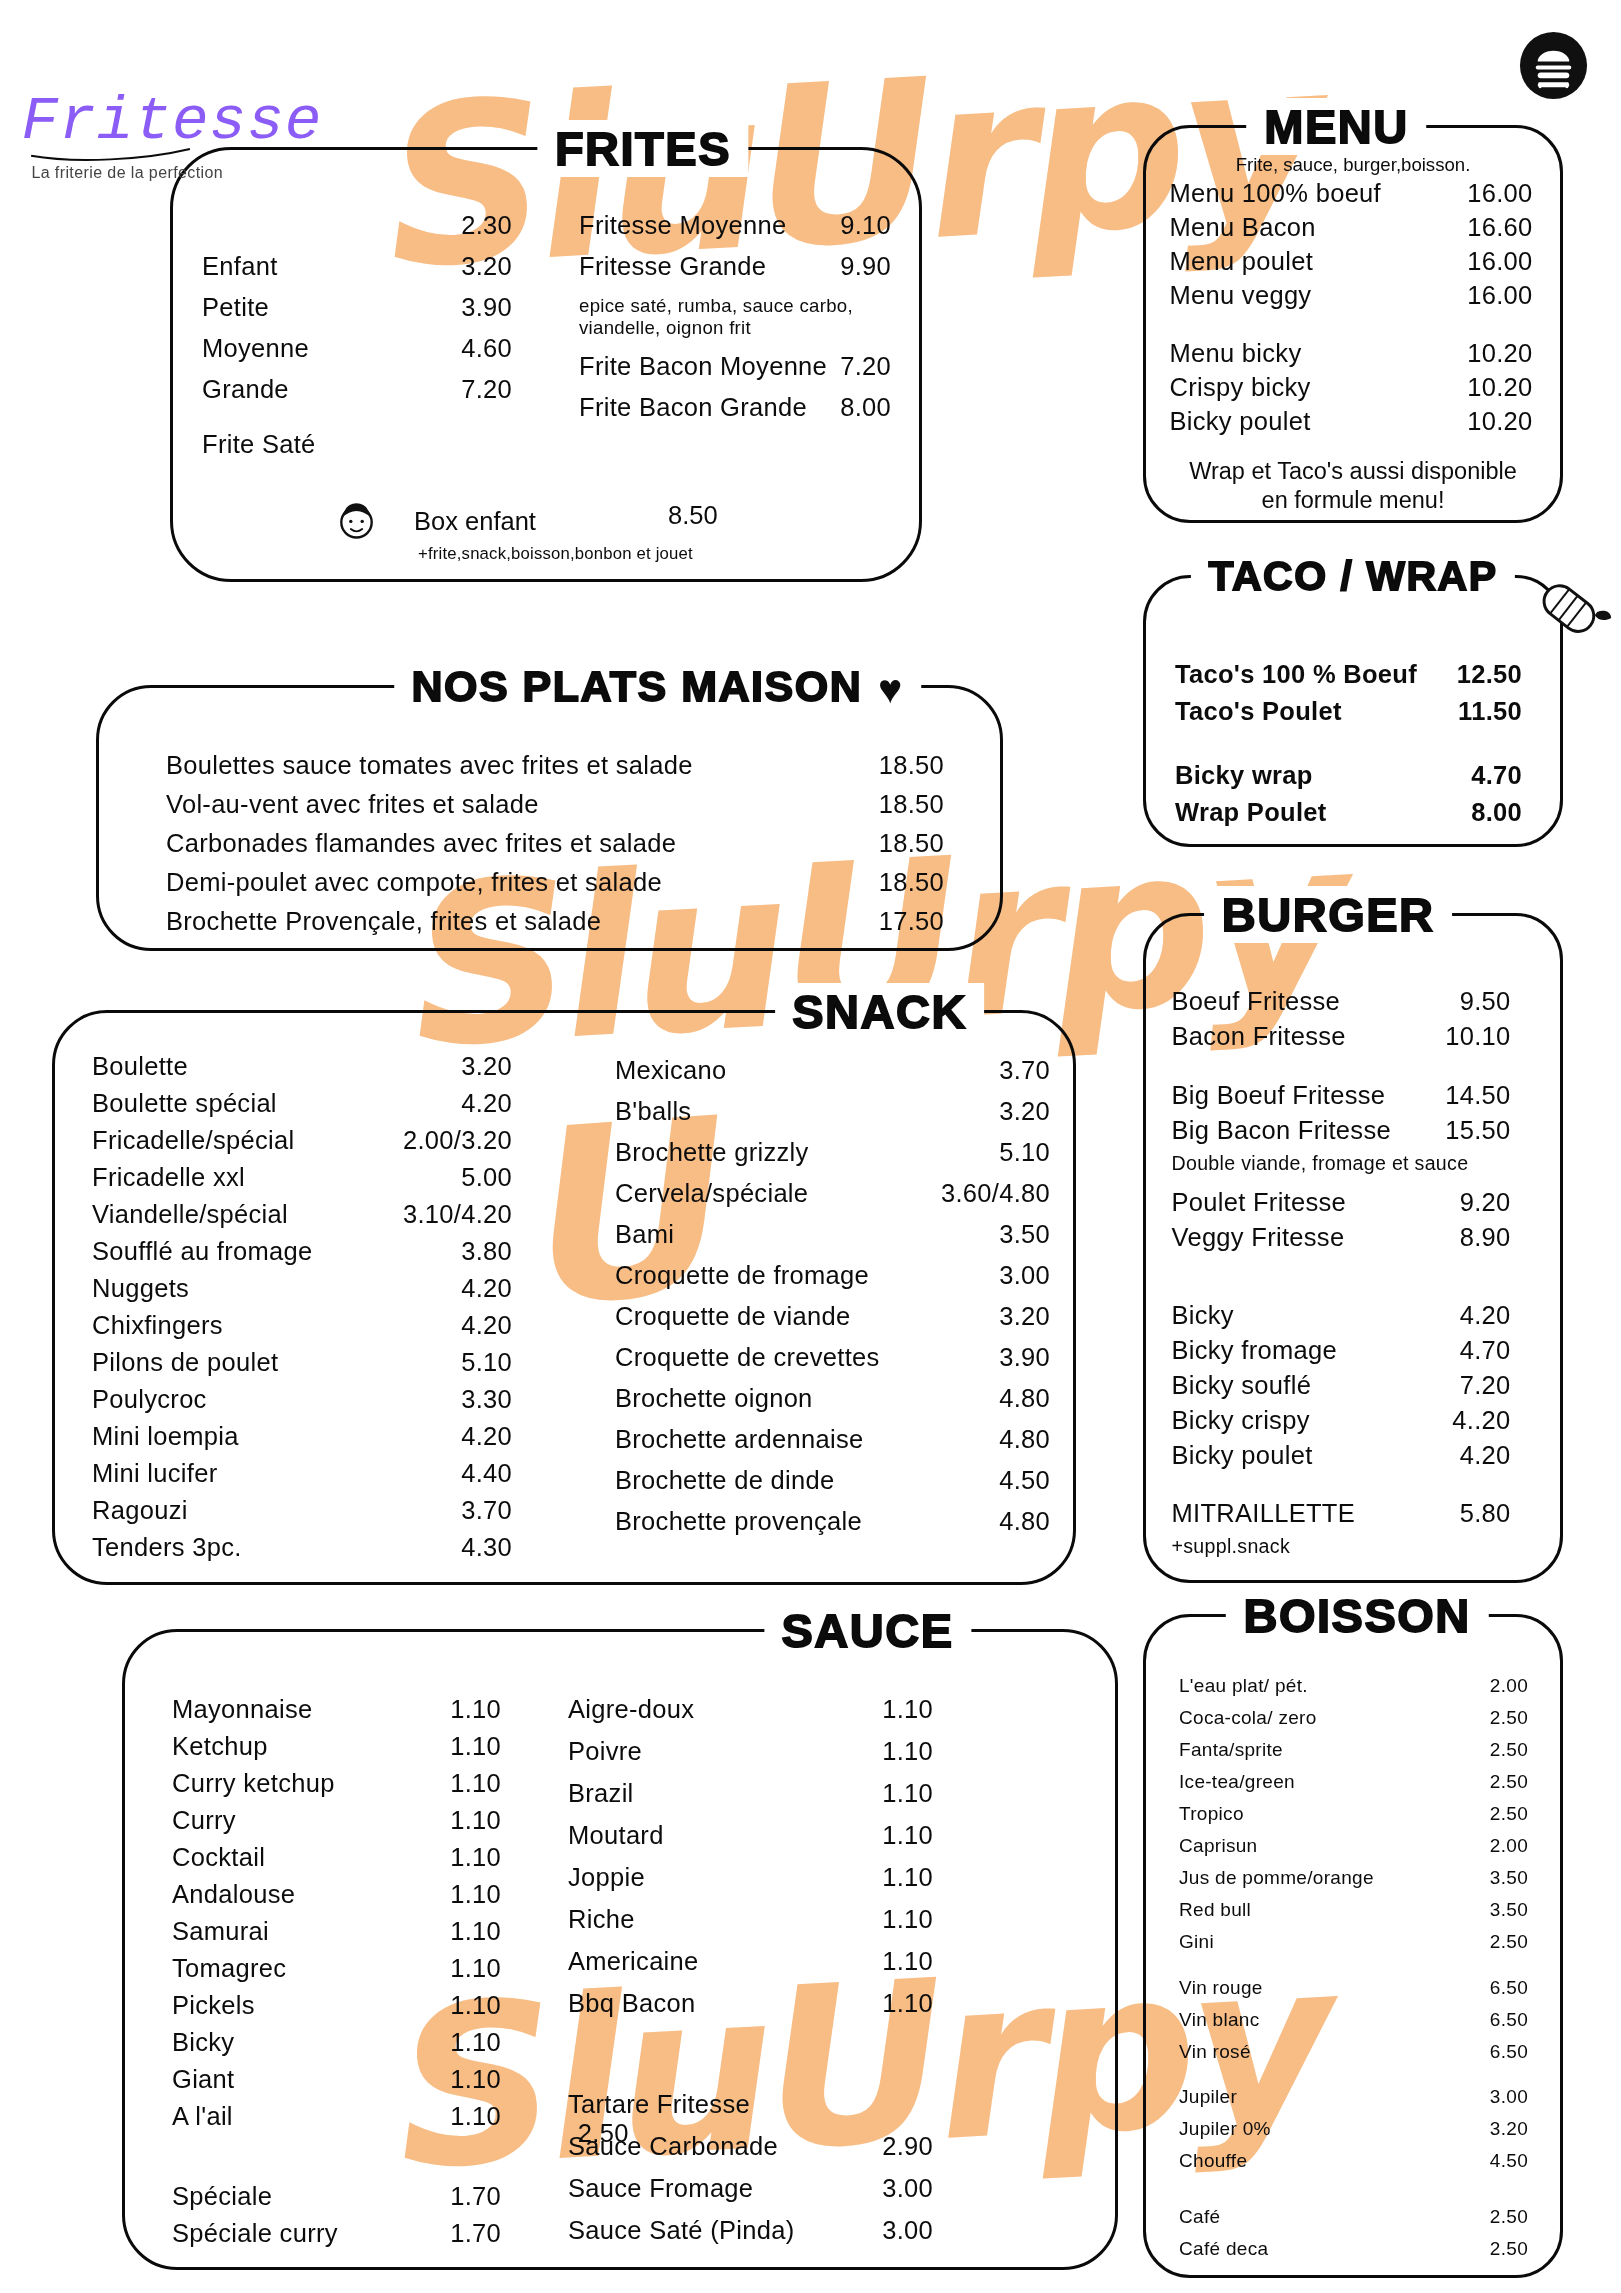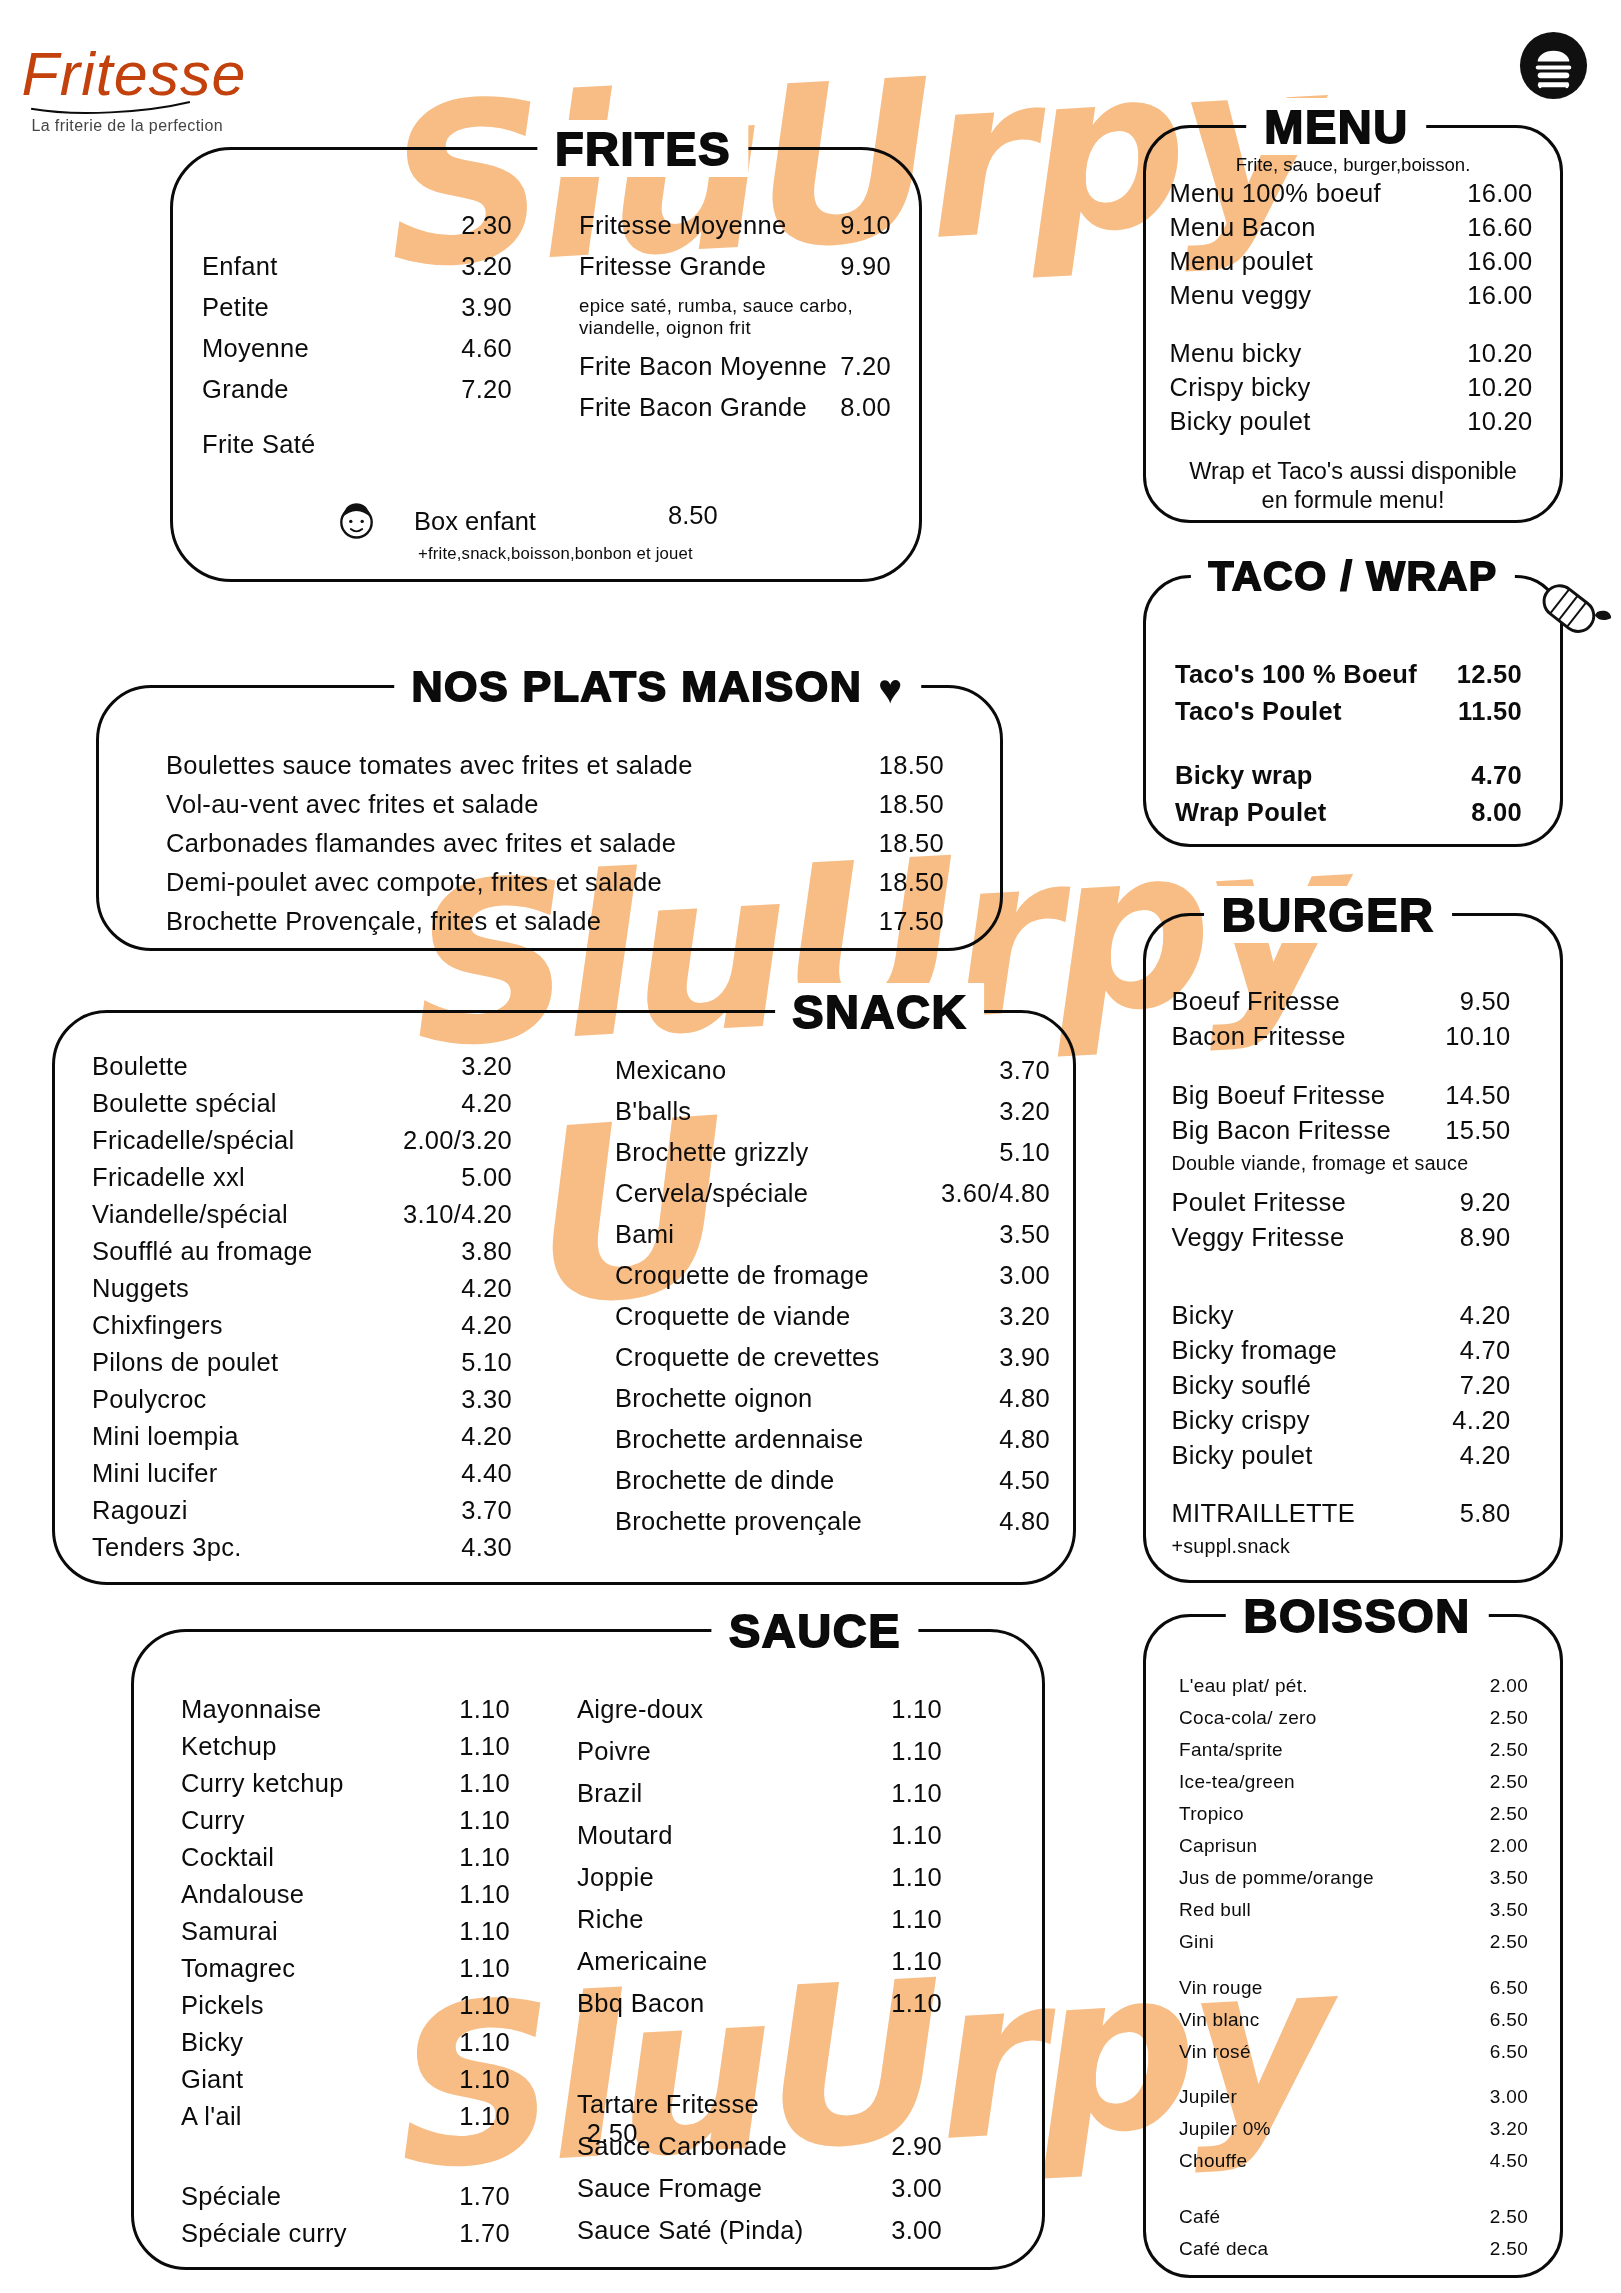--- a/index.html
+++ b/index.html
@@ -21,22 +21,22 @@
     user-select:none; white-space:nowrap;
   }
   .wm1 { left:387px; top:54px;  font-size:221px; transform:rotate(-3deg); }
   .wm2 { left:412px; top:833px; font-size:221px; transform:rotate(-3deg); }
   .wm2b{ left:534px; top:1093px; font-size:240px; transform:rotate(-4deg); }
   .wm3 { left:397px; top:1955px; font-size:221px; transform:rotate(-3deg); }
 
   
   .logo { position:absolute; left:21.6px; top:39px; z-index:2; }
   .logo-script {
-    font-family:Liberation Sans, sans-serif; font-style:italic;
-    font-size:61px; letter-spacing:1px; color:#c2410c;
+    font-family:Liberation Mono, monospace; font-style:italic;
+    font-size:61px; letter-spacing:1px; color:#8b5cf6;margin-top:48px;
   }
   .logo-swash { display:block; margin-top:-9.8px; margin-left:5.9px; }
   .logo-tag { font-size:16px; color:#444; margin-top:2px; margin-left:9.8px; letter-spacing:0.4px; }
 
   
   .box { position:absolute; border:3.9px solid #0a0a0a; border-radius:57px; background:transparent; z-index:1; }
   .box-title {
     position:absolute; top:-30px; transform:translateX(-50%);
     background:#ffffff; padding:0 17.6px;
     font-size:47px; font-weight:bold; letter-spacing:1.5px;
@@ -96,21 +96,21 @@
   .snack-right .row { height:41px; }
 
   
   #sec-burger { left:1143px; top:913px; width:420px; height:670px; border-radius:47px; }
   #sec-burger .box-title { left:44%; }
   .burger-items { left:25.5px; top:71px; width:339px; }
   .burger-items .row { height:35px; }
   .burger-items .note { font-size:19.6px; }
 
   
-  #sec-sauce { left:131px; top:1629px; width:914px; height:641px; border-radius:55px; }
+  #sec-sauce { left:122px; top:1629px; width:996px; height:641px; border-radius:55px; }
   #sec-sauce .box-title { left:75%; }
   .sauce-left  { left:47px;  top:63px; width:329px; }
   .sauce-right { left:443px; top:63px; width:365px; }
   .sauce-left .row  { height:37px; }
   .sauce-right .row { height:42px; }
 
   
   #sec-boisson { left:1143px; top:1614px; width:420px; height:664px; border-radius:47px; }
   #sec-boisson .box-title { left:51%; }
   .boisson-items { left:33px; top:55px; width:349px; }

